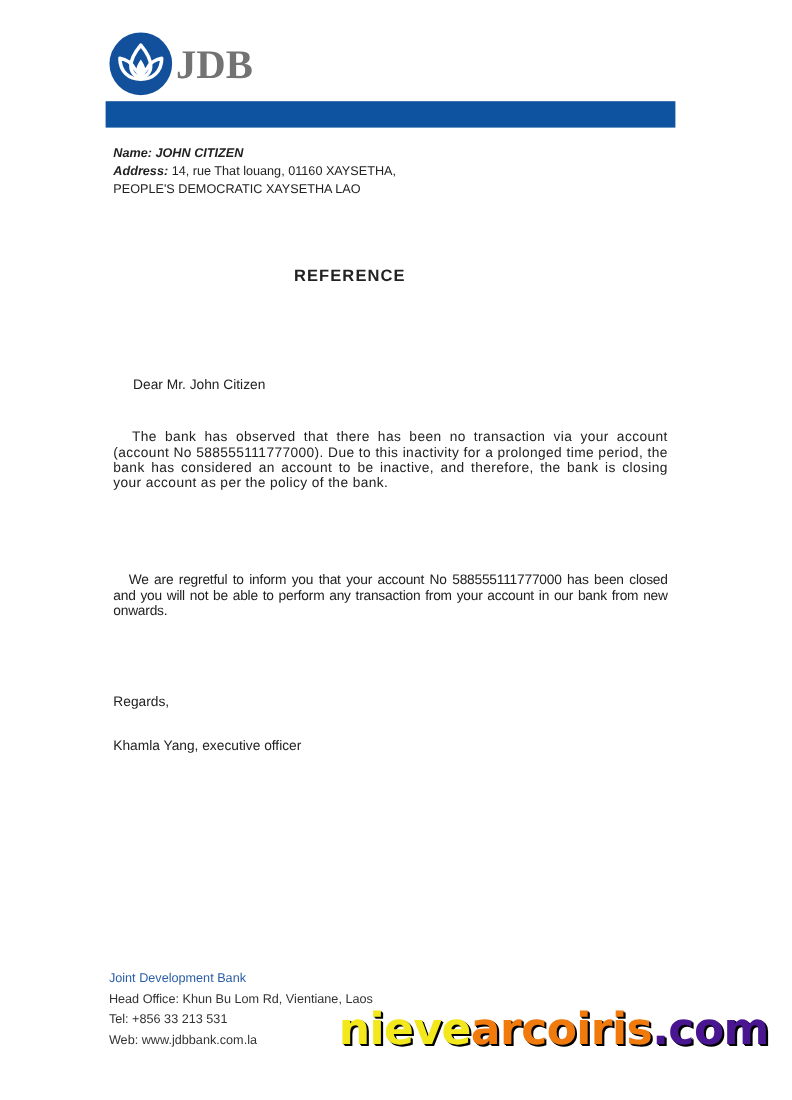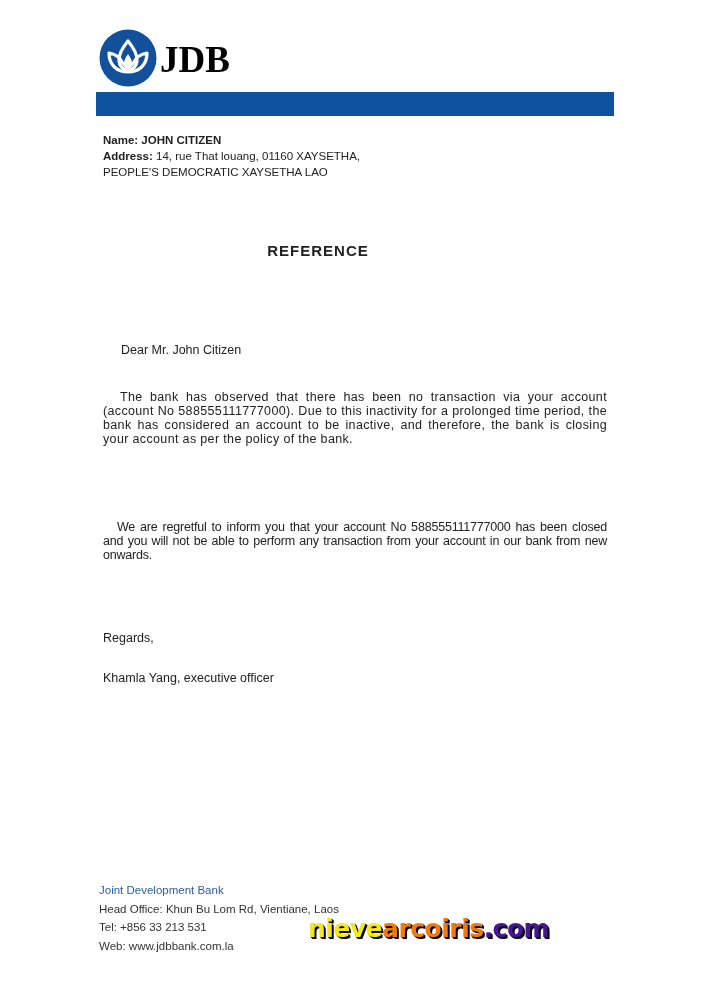--- a/index.html
+++ b/index.html
@@ -25,21 +25,21 @@
     .logo-emblem {
       width: 58px;
       height: 58px;
     }
     .logo-text {
       margin-left: 3px;
       font-family: "Liberation Serif", "DejaVu Serif", serif;
       font-weight: bold;
       font-size: 37px;
       letter-spacing: 0px;
-      color: #000000;
+      color: #737373;
       line-height: 1;
       margin-top: 2px;
     }
     .header-bar {
       position: absolute;
       left: 96px;
       top: 92px;
       width: 518px;
       height: 24px;
       background: #0e539f;
@@ -47,20 +47,21 @@
     .addressee {
       position: absolute;
       left: 103px;
       top: 132px;
       font-size: 11.5px;
       line-height: 16px;
       color: #222;
     }
     .addressee .bold {
       font-weight: bold;
+      font-style: italic;
     }
     .doc-title {
       position: absolute;
       left: 0;
       width: 636px;
       top: 242px;
       text-align: center;
       font-weight: bold;
       font-size: 15px;
       letter-spacing: 1px;
@@ -110,21 +111,21 @@
     .footer .bank-name {
       color: #2b5ea6;
       font-weight: normal;
     }
     .watermark {
       position: absolute;
       left: 308px;
       top: 916px;
       font-family: "DejaVu Sans", "Liberation Sans", sans-serif;
       font-weight: bold;
-      font-size: 25px;
+      font-size: 40px;
       letter-spacing: -0.5px;
       line-height: 1;
       text-shadow: 2px 2px 0 #000, 1px 1px 0 #000;
       white-space: nowrap;
     }
   </style>
 </head>
 <body>
 
 <div class="logo-wrap">

